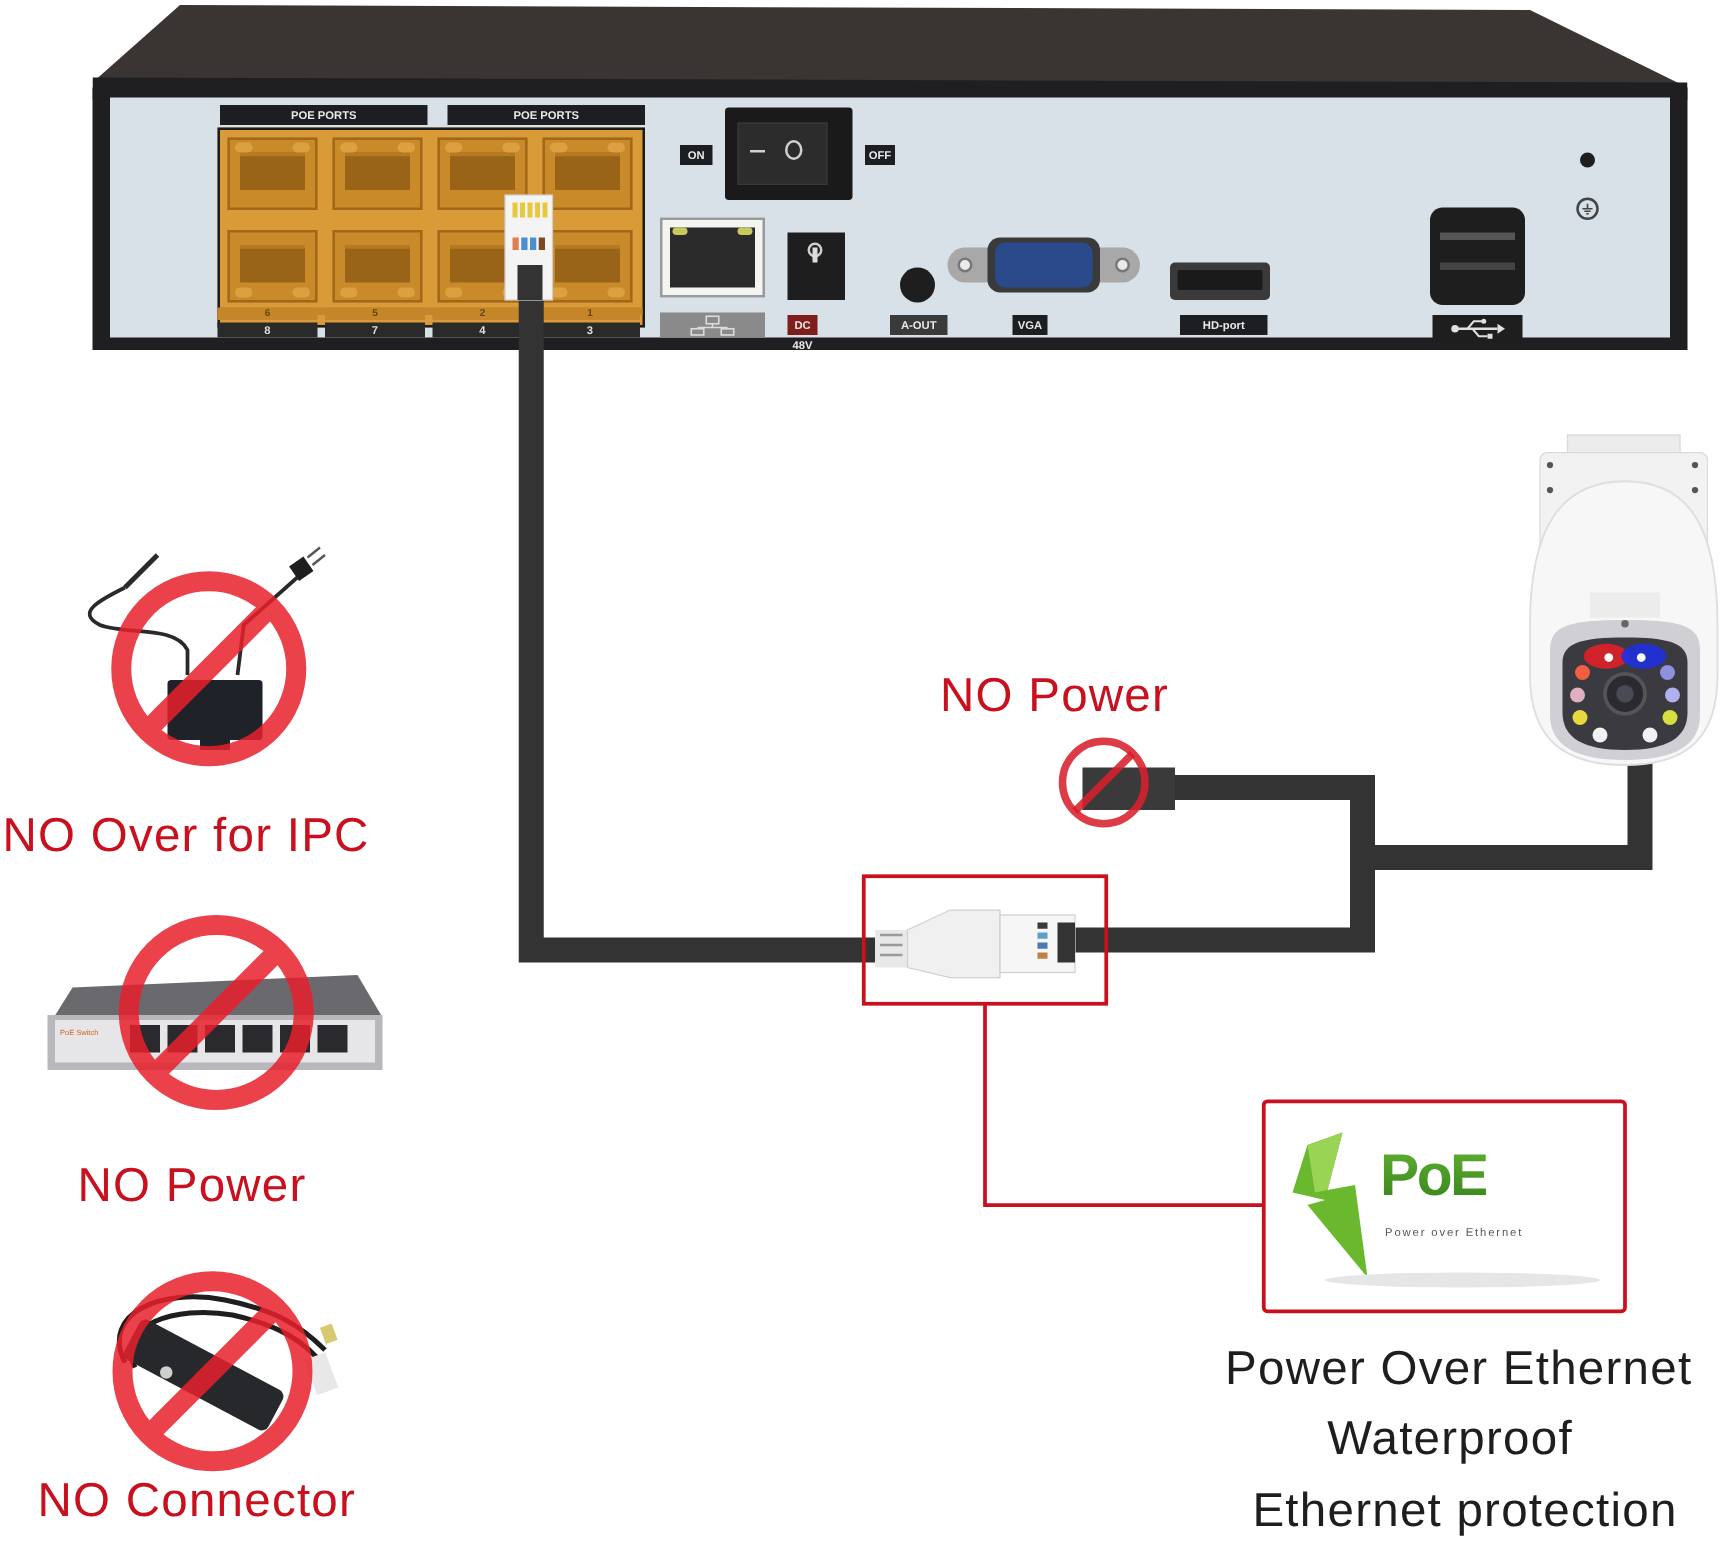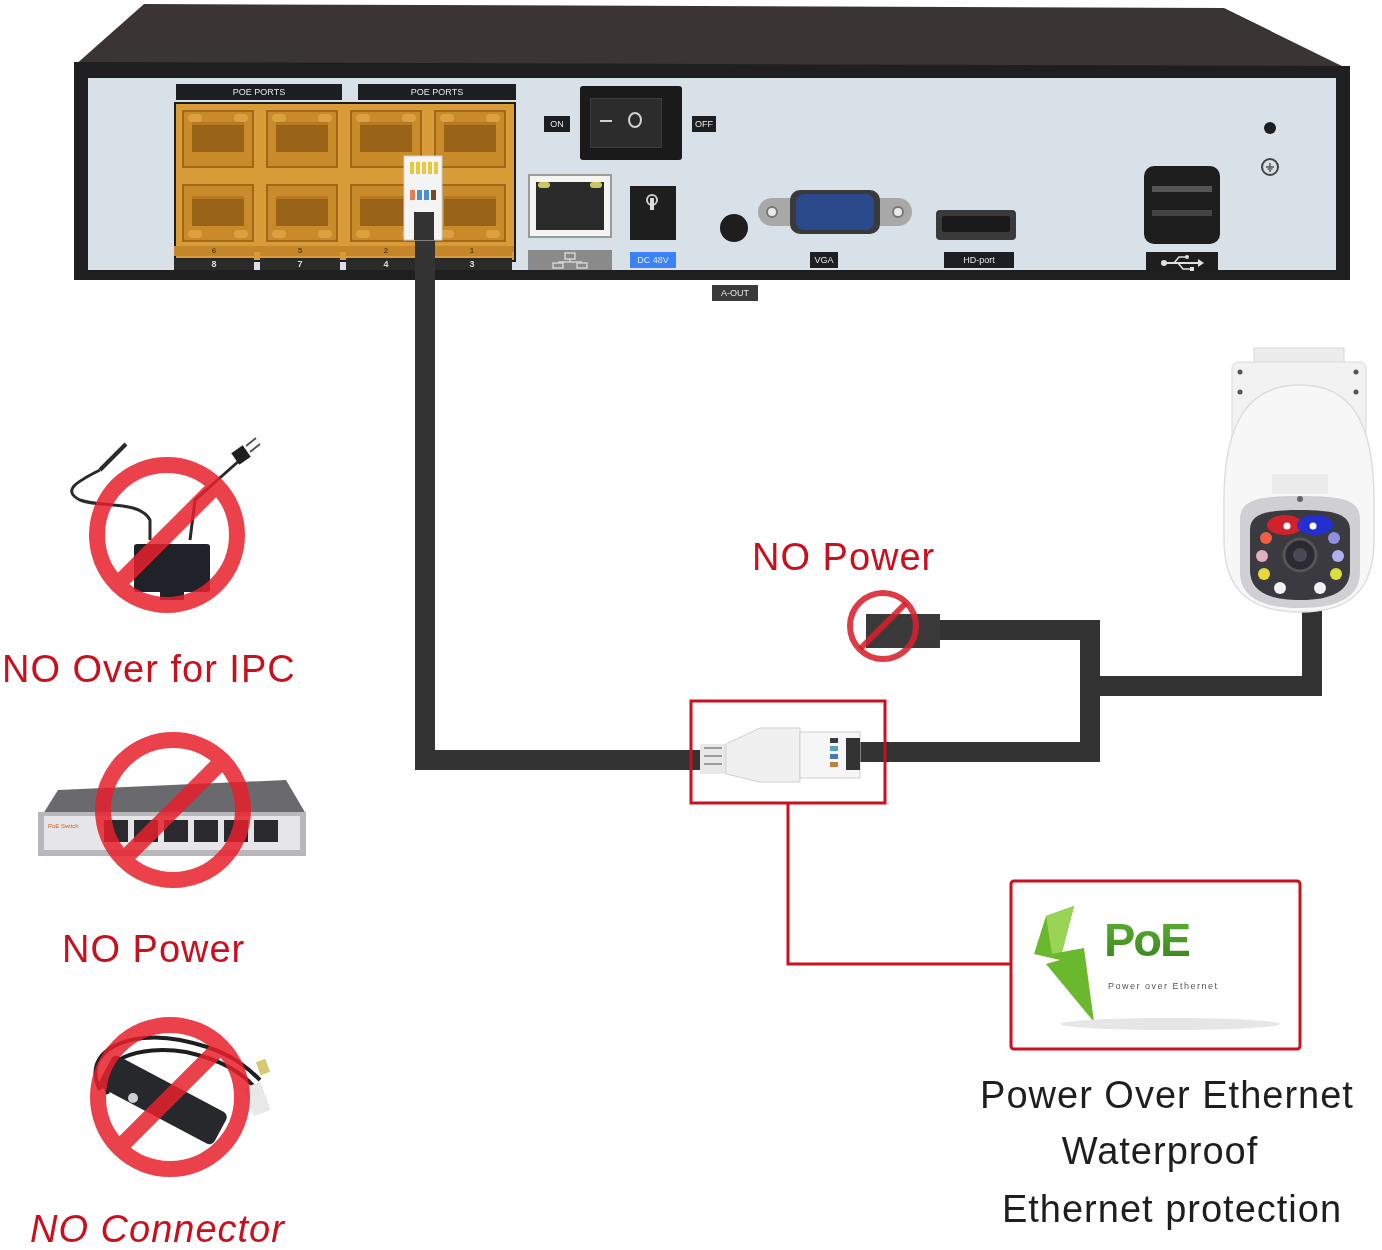--- a/index.html
+++ b/index.html
@@ -1,20 +1,20 @@
 <!DOCTYPE html>
 <html><head>
 <meta charset="utf-8">
 <style>
   html, body { margin:0; padding:0; background:#ffffff; }
   body { width:1382px; height:1250px; position:relative; overflow:hidden; font-family:"Liberation Sans", sans-serif; }
   .abs { position:absolute; }
   .red-label { color:#c8101e; font-family:"Liberation Sans", sans-serif; font-size:38px; letter-spacing:1px; white-space:nowrap; }
   .feat { color:#1e1e1e; font-family:"Liberation Sans", sans-serif; font-size:38px; letter-spacing:1px; white-space:nowrap; text-align:center; }
-  .nvr-tag { background:#1c1e22; color:#e8e8e8; font-family:"Liberation Sans", sans-serif; font-weight:normal; font-size:9px; text-align:center; line-height:16px; height:16px; }
+  .nvr-tag { background:#1c1e22; color:#e8e8e8; font-family:"Liberation Sans", sans-serif; font-weight:bold; font-size:9px; text-align:center; line-height:16px; height:16px; }
   .port-tag { background:#2a2a2a; color:#dcdcdc; font-family:"Liberation Sans", sans-serif; font-weight:bold; font-size:9px; text-align:center; line-height:14px; height:14px; }
   .rj45 { background:#c98a2a; border:2px solid #a06818; box-sizing:border-box; }
   .rj45 .hole { position:absolute; left:8px; right:8px; top:10px; bottom:14px; background:#9a6418; border-top:3px solid #b57a22; }
   .rj45 .led { position:absolute; width:14px; height:8px; background:#dca040; border-radius:4px; top:2px; }
 </style>
 </head>
 <body>
 
 <div class="abs" style="left:74px;top:0;width:1276px;height:280px;">
 
@@ -105,24 +105,24 @@
         <line x1="30" y1="12" x2="54" y2="12" stroke="#dcdcdc" stroke-width="1.3"></line>
         <rect x="25" y="13" width="10" height="5" fill="none" stroke="#dcdcdc" stroke-width="1.3"></rect>
         <rect x="49" y="13" width="10" height="5" fill="none" stroke="#dcdcdc" stroke-width="1.3"></rect>
       </svg>
   </div>
 
   <div class="abs" style="left:556px;top:186px;width:46px;height:54px;background:#1e1e1e;">
     <div class="abs" style="left:16px;top:8px;width:12px;height:12px;border:2px solid #cfcfcf;border-radius:50%;box-sizing:border-box;"></div>
     <div class="abs" style="left:20px;top:12px;width:4px;height:12px;background:#dcdcdc;"></div>
   </div>
-  <div class="abs nvr-tag" style="left:556px;top:252px;width:46px;background:#3b82f6;">DC 48V</div>
+  <div class="abs nvr-tag" style="left:556px;top:252px;width:24px;background:#7f1d1d;">DC 48V</div>
 
   <div class="abs" style="left:646px;top:214px;width:28px;height:28px;background:#1e1e1e;border-radius:50%;"></div>
-  <div class="abs nvr-tag" style="left:638px;top:252px;width:46px;background:#3a3a3a;margin-top:33px;">A-OUT</div>
+  <div class="abs nvr-tag" style="left:638px;top:252px;width:46px;background:#3a3a3a;">A-OUT</div>
 
   <div class="abs" style="left:684px;top:190px;width:154px;height:44px;">
     <div class="abs" style="left:0;top:8px;width:154px;height:28px;background:#a8a8a8;border-radius:14px;"></div>
     <div class="abs" style="left:8px;top:16px;width:12px;height:12px;background:#eaeaea;border-radius:50%;border:2px solid #777;box-sizing:border-box;"></div>
     <div class="abs" style="left:134px;top:16px;width:12px;height:12px;background:#eaeaea;border-radius:50%;border:2px solid #777;box-sizing:border-box;"></div>
     <div class="abs" style="left:32px;top:0;width:90px;height:44px;background:#3a3a3a;border-radius:10px;"></div>
     <div class="abs" style="left:38px;top:4px;width:78px;height:36px;background:#2a4a8c;border-radius:8px;"></div>
   </div>
   <div class="abs nvr-tag" style="left:736px;top:252px;width:28px;">VGA</div>
 
@@ -284,20 +284,20 @@
   <g opacity="0.85">
     <circle cx="170" cy="1097" r="72" fill="none" stroke="#e8202c" stroke-width="16"></circle>
     <line x1="221" y1="1046" x2="119" y2="1148" stroke="#e8202c" stroke-width="16"></line>
   </g>
 </svg>
 
 <div class="abs red-label" style="left:752px;top:536px;">NO Power</div>
 
 <div class="abs red-label" style="left:2px;top:648px;">NO Over for IPC</div>
 <div class="abs red-label" style="left:62px;top:928px;">NO Power</div>
-<div class="abs red-label" style="left:30px;top:1208px;font-style:italic;">NO Connector</div>
+<div class="abs red-label" style="left:30px;top:1180px;">NO Connector</div>
 
 <div class="abs" style="left:1104px;top:900px;font-family:'Liberation Sans', sans-serif;font-weight:bold;font-size:47px;line-height:80px;color:#3d8a1c;letter-spacing:-2px;background:linear-gradient(#6cc03a,#2a7414);-webkit-background-clip:text;background-clip:text;-webkit-text-fill-color:transparent;">PoE</div>
 <div class="abs" style="left:1108px;top:981px;font-family:'Liberation Sans', sans-serif;font-size:9px;letter-spacing:1.5px;color:#555;">Power over Ethernet</div>
 
 <div class="abs feat" style="left:952px;top:1074px;width:430px;">Power Over Ethernet</div>
 <div class="abs feat" style="left:952px;top:1130px;width:416px;">Waterproof</div>
 <div class="abs feat" style="left:962px;top:1188px;width:420px;">Ethernet protection</div>
 
 </body></html>

